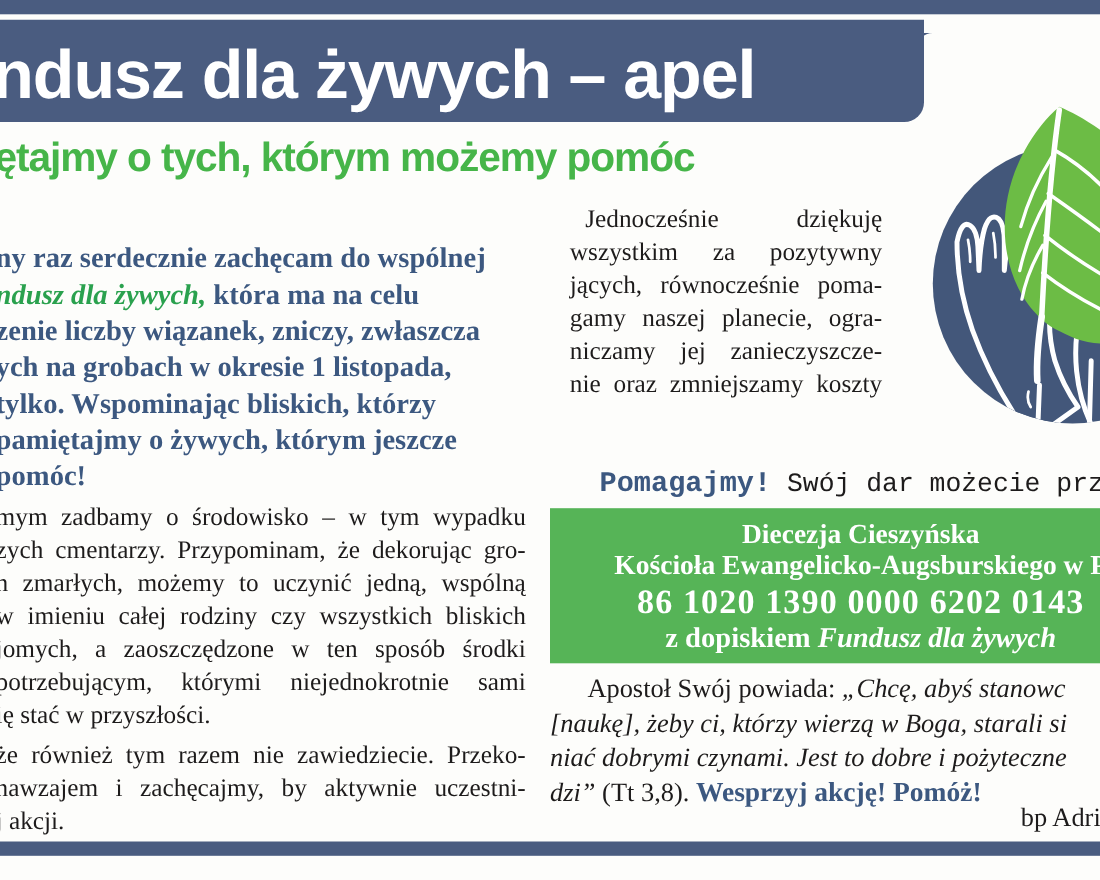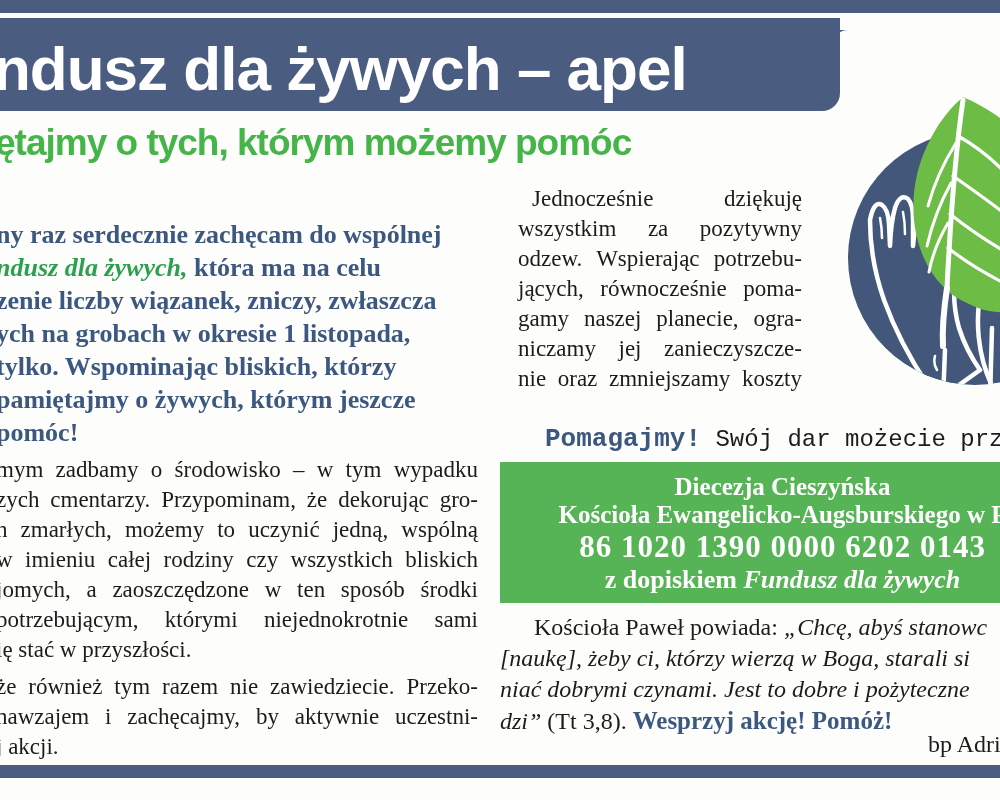--- a/index.html
+++ b/index.html
@@ -82,38 +82,37 @@
 
   <div class="abs" id="closing-para">
     <div class="jline">że również tym razem nie zawiedziecie. Przeko-</div>
     <div class="jline">nawzajem i zachęcajmy, by aktywnie uczestni-</div>
     <div class="lline">j akcji.</div>
   </div>
 
   <div class="abs" id="rc-para">
     <div class="jline indent">Jednocześnie dziękuję</div>
     <div class="jline">wszystkim za pozytywny</div>
-    <div class="jline">odzew. Wspierając potrzebu-</div>
     <div class="jline">jących, równocześnie poma-</div>
     <div class="jline">gamy naszej planecie, ogra-</div>
     <div class="jline">niczamy jej zanieczyszcze-</div>
     <div class="jline">nie oraz zmniejszamy koszty</div>
   </div>
 
   <div class="abs" id="pomagajmy-line"><b>Pomagajmy!</b><span> Swój dar możecie przekazać n</span></div>
 
   <div class="abs" id="bank-box">
     <div class="b1">Diecezja Cieszyńska</div>
     <div class="b2">Kościoła Ewangelicko-Augsburskiego w P</div>
     <div class="acct">86 1020 1390 0000 6202 0143</div>
     <div class="b4"><span>z dopiskiem </span><i>Fundusz dla żywych</i></div>
   </div>
 
   <div class="abs" id="quote">
-    <div class="line q1"><span>Kościoła Paweł powiada: </span><i>„Chcę, abyś stanowc</i></div>
+    <div class="line q1"><span>Apostoł Swój powiada: </span><i>„Chcę, abyś stanowc</i></div>
     <div class="line"><i>[naukę], żeby ci, którzy wierzą w Boga, starali si</i></div>
     <div class="line"><i>niać dobrymi czynami. Jest to dobre i pożyteczne</i></div>
     <div class="line"><i>dzi”</i><span> (Tt 3,8). </span><span class="cta">Wesprzyj akcję! Pomóż!</span></div>
   </div>
   <div class="abs" id="signature">bp Adrian</div>
 
   <div class="abs" id="bottom-bar"></div>
 
   <svg class="abs" id="emblem" viewBox="0 0 160 312">
     <defs>

